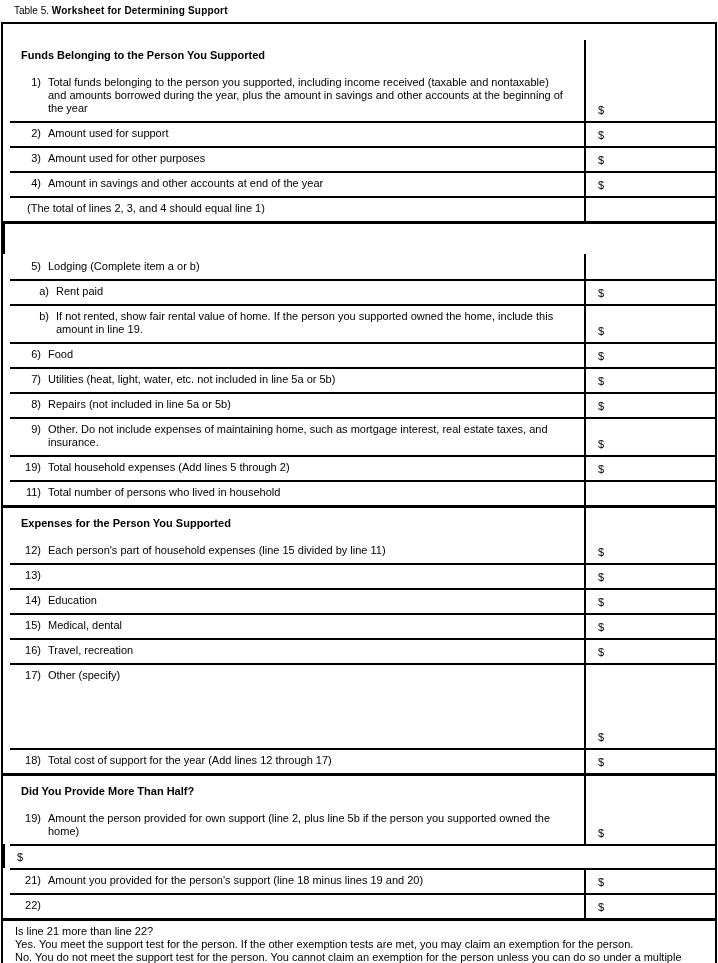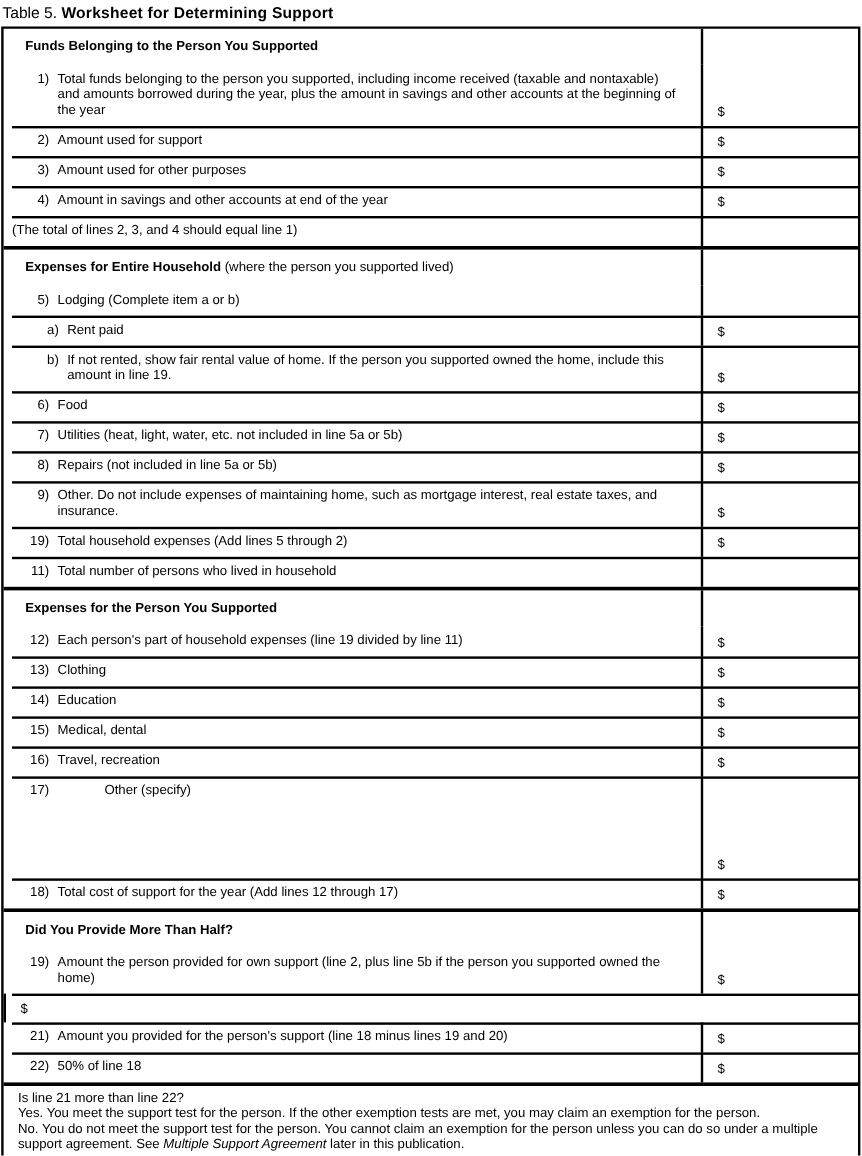--- a/index.html
+++ b/index.html
@@ -2,37 +2,37 @@
 <html><head>
 <meta charset="utf-8">
 <style>
   html,body{margin:0;padding:0;}
   body{
     width:718px;height:963px;overflow:hidden;
     background:#ffffff;color:#000000;
     font-family:"Liberation Sans","DejaVu Sans",sans-serif;
     font-size:11px;line-height:13px;
   }
-  .title{padding:3px 0 4px 2px;font-size:13px;line-height:15px;}
+  .title{padding:3px 0 4px 14px;font-size:10px;line-height:15px;}
   .title .bold{font-weight:bold;letter-spacing:0.2px;}
   .worksheet{margin:0 1px;border:2px solid #000;border-bottom-width:5px;}
   .section{border-top:3px solid #000;}
-  .section:first-child{border-top:none;}
+  .section:first-child{border-top:none;margin-top:16px;}
   .row{display:flex;position:relative;min-height:24px;box-sizing:border-box;}
   .row + .row::before{content:"";position:absolute;left:7px;right:0;top:0;height:2px;background:#000;}
   .header-row + .row::before{display:none;}
   .cell-left{flex:1;display:flex;align-items:flex-start;padding:6px 18px 6px 8px;box-sizing:border-box;}
   .header-row{min-height:30px;}
   .header-row .cell-left{display:block;padding:9px 10px 8px 18px;}
   .section-title{font-weight:bold;}
   .num{width:30px;min-width:30px;text-align:right;margin-right:7px;}
   .sub .num{width:38px;min-width:38px;}
   .txt{flex:1;}
-  .note .cell-left{padding-left:7px;}
-  .tall .cell-left{min-height:85px;gap:39px;}
+  .note .cell-left{padding-left:24px;}
+  .tall .cell-left{min-height:85px;}
   .cell-right{width:131px;min-width:131px;border-left:2px solid #000;display:flex;align-items:flex-end;padding:2px 4px 4px 12px;box-sizing:border-box;}
   .footer{border-top:3px solid #000;padding:4px 14px 5px 12px;}
   .f-line{min-height:13px;}
   em{font-style:italic;}
 </style>
 </head>
 <body>
 
 <div class="title">
   <span>Table 5.</span>
@@ -84,21 +84,20 @@
       </div>
       <div class="row note">
         <div class="cell-left">
           <span class="txt">(The total of lines 2, 3, and 4 should equal line 1)</span>
         </div>
         <div class="cell-right"></div>
       </div>
     </div>
     <div class="section">
       <div class="row header-row">
-        <div class="cell-left"><span class="section-title">Expenses for Entire Household</span> <span class="section-suffix">(where the person you supported lived)</span></div>
         <div class="cell-right"></div>
       </div>
       <div class="row">
         <div class="cell-left">
           <span class="num">5)</span>
           <span class="txt">Lodging (Complete item a or b)</span>
         </div>
         <div class="cell-right"></div>
       </div>
       <div class="row sub">
@@ -173,30 +172,29 @@
       </div>
     </div>
     <div class="section">
       <div class="row header-row">
         <div class="cell-left"><span class="section-title">Expenses for the Person You Supported</span></div>
         <div class="cell-right"></div>
       </div>
       <div class="row">
         <div class="cell-left">
           <span class="num">12)</span>
-          <span class="txt">Each person's part of household expenses (line 19 divided by line 11)</span>
+          <span class="txt">Each person's part of household expenses (line 15 divided by line 11)</span>
         </div>
         <div class="cell-right">
           <span class="dollar">$</span>
         </div>
       </div>
       <div class="row">
         <div class="cell-left">
           <span class="num">13)</span>
-          <span class="txt">Clothing</span>
         </div>
         <div class="cell-right">
           <span class="dollar">$</span>
         </div>
       </div>
       <div class="row">
         <div class="cell-left">
           <span class="num">14)</span>
           <span class="txt">Education</span>
         </div>
@@ -265,21 +263,20 @@
           <span class="num">21)</span>
           <span class="txt">Amount you provided for the person's support (line 18 minus lines 19 and 20)</span>
         </div>
         <div class="cell-right">
           <span class="dollar">$</span>
         </div>
       </div>
       <div class="row">
         <div class="cell-left">
           <span class="num">22)</span>
-          <span class="txt">50% of line 18</span>
         </div>
         <div class="cell-right">
           <span class="dollar">$</span>
         </div>
       </div>
     </div>
     <div class="footer" id="table-footer">
     <div class="f-line">Is line 21 more than line 22?</div>
     <div class="f-line">
       <span>Yes.</span>

